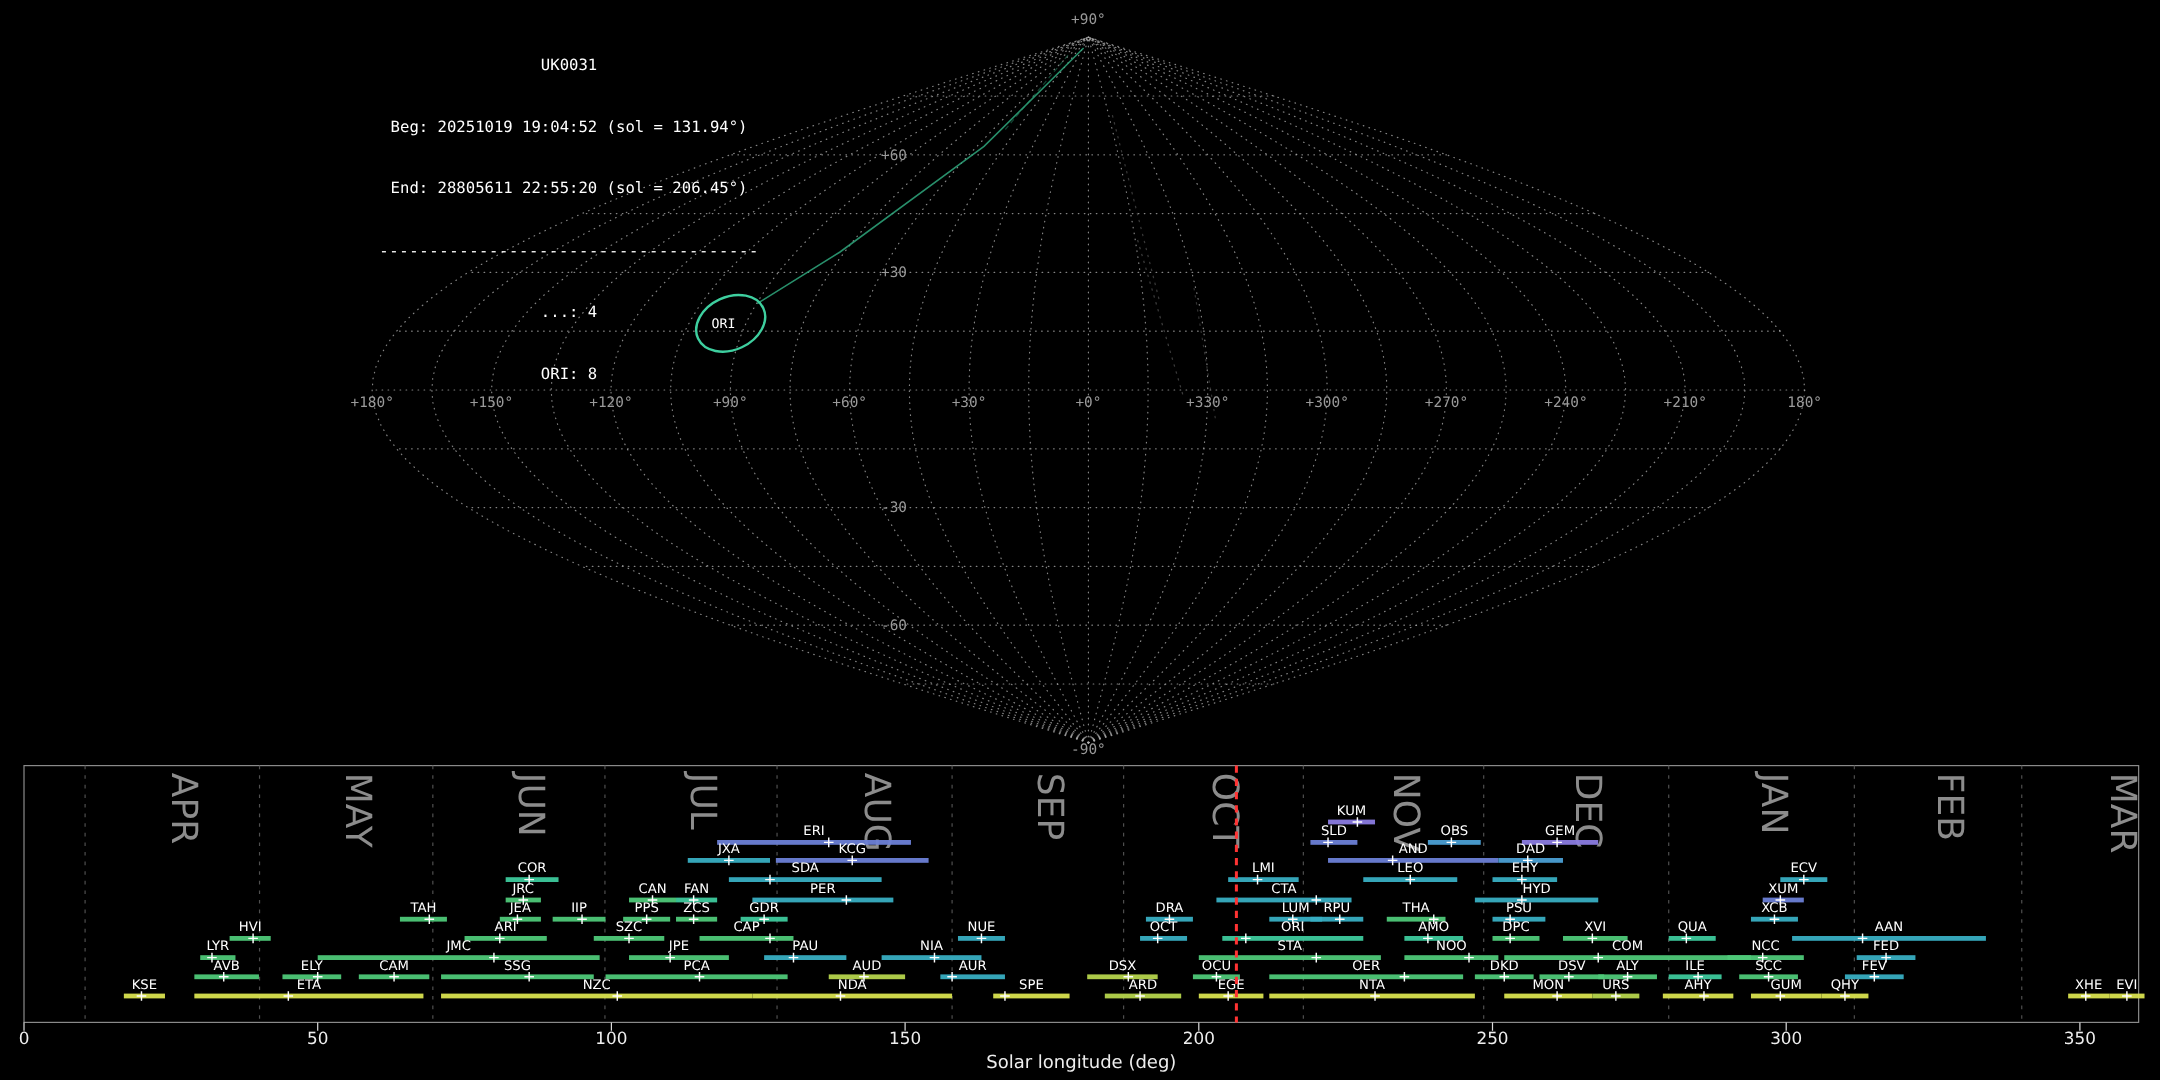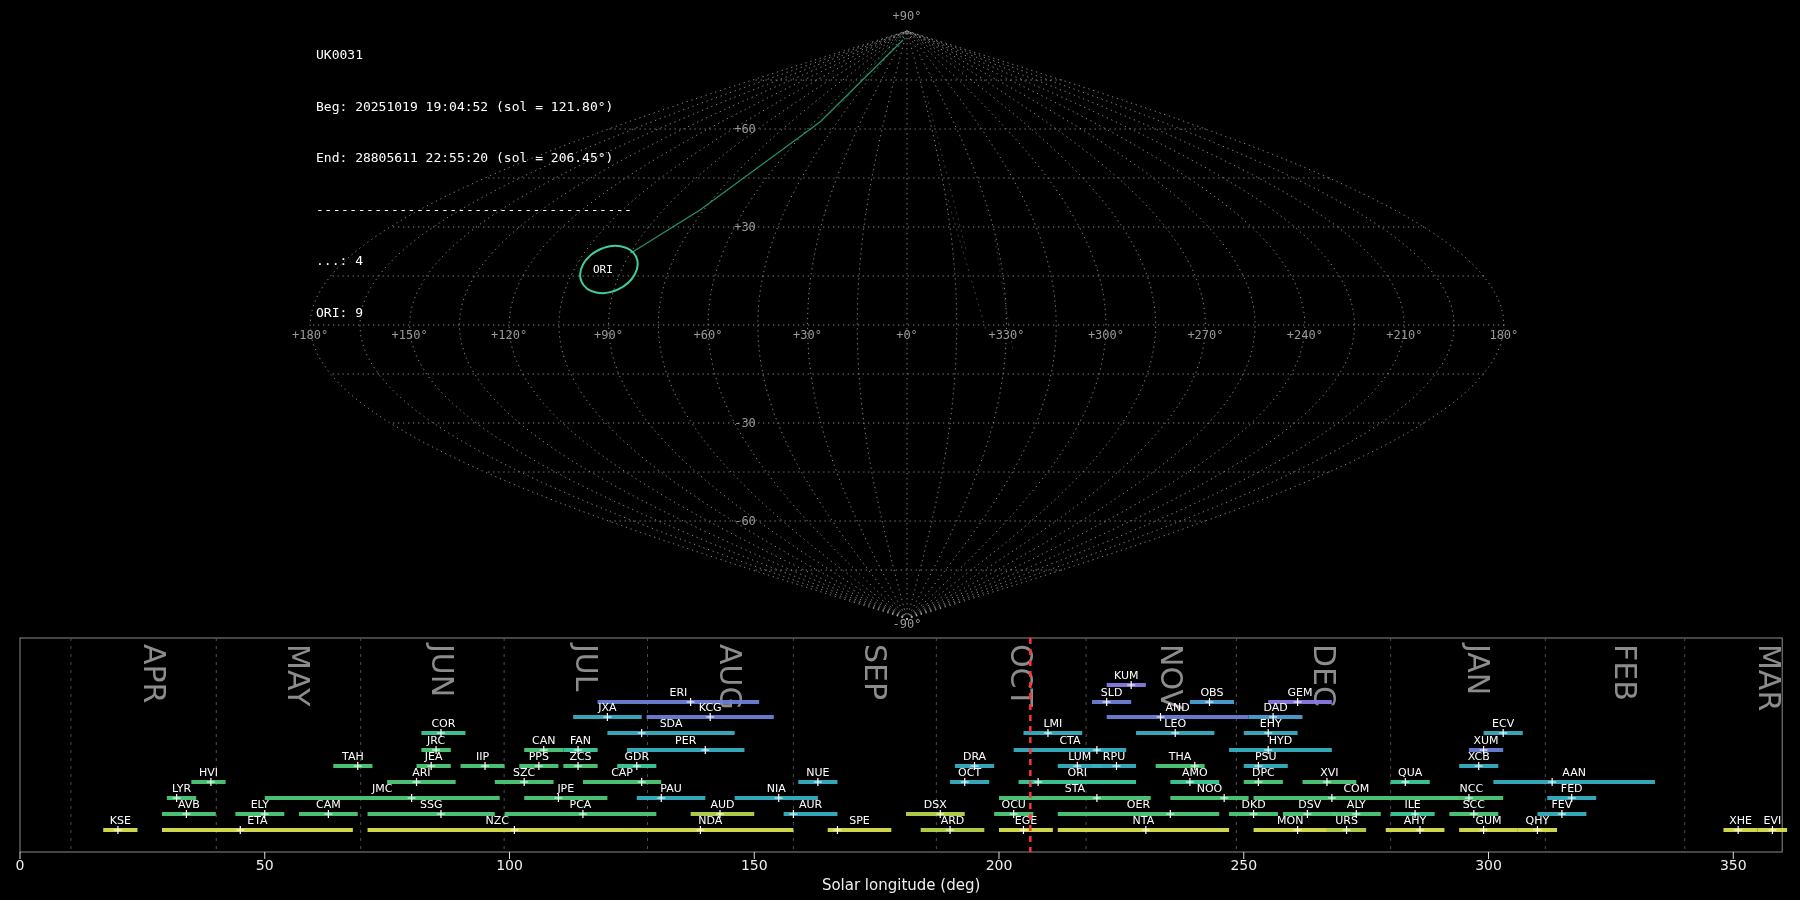--- a/index.html
+++ b/index.html
@@ -2,21 +2,21 @@
 <html><head>
 <meta charset="utf-8">
 <style>
   html,body{margin:0;padding:0;background:#000;}
   .stage{position:relative;width:1800px;height:900px;background:#000;overflow:hidden;
          font-family:"DejaVu Sans",sans-serif;}
   svg{position:absolute;left:0;display:block;}
   #skymap{top:0;}
   #timeline{top:630px;}
   .info{position:absolute;left:316px;top:12px;color:#fff;
-        font:13px "DejaVu Sans Mono",monospace;line-height:1.32;white-space:pre;z-index:5;}
+        font:13px "DejaVu Sans Mono",monospace;line-height:1.32;white-space:pre;z-index:5;text-align:center;}
   .info .divider{letter-spacing:0.5px;}
 </style>
 </head>
 <body>
 
 <div class="stage">
 
   <svg id="skymap" width="1800" height="630" viewBox="0 0 1800 630">
       <path d="M 1061.5 570.0 L 1058.1 570.0 L 1054.6 570.0 L 1051.2 570.0 L 1047.8 570.0 L 1044.3 570.0 L 1040.9 570.0 L 1037.5 570.0 L 1034.0 570.0 L 1030.6 570.0 L 1027.2 570.0 L 1023.7 570.0 L 1020.3 570.0 L 1016.9 570.0 L 1013.4 570.0 L 1010.0 570.0 L 1006.6 570.0 L 1003.1 570.0 L 999.7 570.0 L 996.3 570.0 L 992.8 570.0 L 989.4 570.0 L 986.0 570.0 L 982.5 570.0 L 979.1 570.0 L 975.7 570.0 L 972.2 570.0 L 968.8 570.0 L 965.4 570.0 L 961.9 570.0 L 958.5 570.0 L 955.1 570.0 L 951.6 570.0 L 948.2 570.0 L 944.8 570.0 L 941.3 570.0 L 937.9 570.0 L 934.5 570.0 L 931.0 570.0 L 927.6 570.0 L 924.2 570.0 L 920.7 570.0 L 917.3 570.0 L 913.9 570.0 L 910.4 570.0 L 907.0 570.0 L 903.6 570.0 L 900.1 570.0 L 896.7 570.0 L 893.3 570.0 L 889.8 570.0 L 886.4 570.0 L 883.0 570.0 L 879.5 570.0 L 876.1 570.0 L 872.7 570.0 L 869.2 570.0 L 865.8 570.0 L 862.4 570.0 L 858.9 570.0 L 855.5 570.0 L 852.1 570.0 L 848.6 570.0 L 845.2 570.0 L 841.8 570.0 L 838.3 570.0 L 834.9 570.0 L 831.5 570.0 L 828.0 570.0 L 824.6 570.0 L 821.2 570.0 L 817.7 570.0 L 814.3 570.0 L 810.9 570.0 L 807.4 570.0 L 804.0 570.0 L 800.6 570.0 L 797.1 570.0 L 793.7 570.0 L 790.3 570.0 L 786.8 570.0 L 783.4 570.0 L 780.0 570.0 L 776.5 570.0 L 773.1 570.0 L 769.7 570.0 L 766.2 570.0 L 762.8 570.0 L 759.4 570.0 L 755.9 570.0 L 752.5 570.0" fill="none" stroke="#b0b0b0" stroke-width="1" stroke-dasharray="0.5 4.5" stroke-linecap="round" opacity="0.75"></path>
       <path d="M 1205.4 521.0 L 1198.8 521.0 L 1192.2 521.0 L 1185.5 521.0 L 1178.9 521.0 L 1172.3 521.0 L 1165.6 521.0 L 1159.0 521.0 L 1152.4 521.0 L 1145.8 521.0 L 1139.1 521.0 L 1132.5 521.0 L 1125.9 521.0 L 1119.2 521.0 L 1112.6 521.0 L 1106.0 521.0 L 1099.3 521.0 L 1092.7 521.0 L 1086.1 521.0 L 1079.4 521.0 L 1072.8 521.0 L 1066.2 521.0 L 1059.5 521.0 L 1052.9 521.0 L 1046.3 521.0 L 1039.6 521.0 L 1033.0 521.0 L 1026.4 521.0 L 1019.7 521.0 L 1013.1 521.0 L 1006.5 521.0 L 999.8 521.0 L 993.2 521.0 L 986.6 521.0 L 980.0 521.0 L 973.3 521.0 L 966.7 521.0 L 960.1 521.0 L 953.4 521.0 L 946.8 521.0 L 940.2 521.0 L 933.5 521.0 L 926.9 521.0 L 920.3 521.0 L 913.6 521.0 L 907.0 521.0 L 900.4 521.0 L 893.7 521.0 L 887.1 521.0 L 880.5 521.0 L 873.8 521.0 L 867.2 521.0 L 860.6 521.0 L 853.9 521.0 L 847.3 521.0 L 840.7 521.0 L 834.0 521.0 L 827.4 521.0 L 820.8 521.0 L 814.2 521.0 L 807.5 521.0 L 800.9 521.0 L 794.3 521.0 L 787.6 521.0 L 781.0 521.0 L 774.4 521.0 L 767.7 521.0 L 761.1 521.0 L 754.5 521.0 L 747.8 521.0 L 741.2 521.0 L 734.6 521.0 L 727.9 521.0 L 721.3 521.0 L 714.7 521.0 L 708.0 521.0 L 701.4 521.0 L 694.8 521.0 L 688.1 521.0 L 681.5 521.0 L 674.9 521.0 L 668.2 521.0 L 661.6 521.0 L 655.0 521.0 L 648.4 521.0 L 641.7 521.0 L 635.1 521.0 L 628.5 521.0 L 621.8 521.0 L 615.2 521.0 L 608.6 521.0" fill="none" stroke="#b0b0b0" stroke-width="1" stroke-dasharray="0.5 4.5" stroke-linecap="round" opacity="0.75"></path>
@@ -77,25 +77,25 @@
       <path d="M 890.0 46.0 L 836.0 110.0" fill="none" stroke="#2fa87e" stroke-width="1" opacity="0.4" stroke-dasharray="4 3"></path>
       <path d="M 948.0 200.0 L 986.0 330.0" fill="none" stroke="#6f6f6f" stroke-width="1" opacity="0.55" stroke-dasharray="2 4"></path>
       <path d="M 927.0 96.0 L 966.0 250.0" fill="none" stroke="#6f6f6f" stroke-width="1" opacity="0.5" stroke-dasharray="2 4"></path>
       <path d="M 995.0 240.0 L 1013.0 350.0" fill="none" stroke="#6f6f6f" stroke-width="1" opacity="0.45" stroke-dasharray="2 4"></path>
       <ellipse cx="608.915982347298" cy="269.461" rx="30" ry="22" fill="none" stroke="#3ecf9f" stroke-width="2" transform="rotate(-25 608.915982347298 269.461)"></ellipse>
       <text x="602.915982347298" y="273.461" fill="#fff" font-size="11" font-family="&quot;DejaVu Sans Mono&quot;, monospace" text-anchor="middle">ORI</text>
     </svg>
 
   <div class="info">
     <div>UK0031</div>
-    <div>Beg: 20251019 19:04:52 (sol = 121.80°)</div>
+    <div>Beg: 20251019 19:04:52 (sol = 131.94°)</div>
     <div>End: 28805611 22:55:20 (sol = 206.45°)</div>
     <div class="divider">--------------------------------------</div>
     <div>...: 4</div>
-    <div>ORI: 9</div>
+    <div>ORI: 8</div>
   </div>
 
   <svg id="timeline" width="1800" height="270" viewBox="0 0 1800 270">
       <rect x="20" y="8" width="1762.1999999999998" height="214" fill="none" stroke="#8a8a8a" stroke-width="1"></rect>
       <line x1="70.90799999999999" y1="8" x2="70.90799999999999" y2="222" stroke="#4f4f4f" stroke-dasharray="3 5"></line>
       <line x1="216.2895" y1="8" x2="216.2895" y2="222" stroke="#4f4f4f" stroke-dasharray="3 5"></line>
       <line x1="360.69199999999995" y1="8" x2="360.69199999999995" y2="222" stroke="#4f4f4f" stroke-dasharray="3 5"></line>
       <line x1="504.1155" y1="8" x2="504.1155" y2="222" stroke="#4f4f4f" stroke-dasharray="3 5"></line>
       <line x1="647.5389999999999" y1="8" x2="647.5389999999999" y2="222" stroke="#4f4f4f" stroke-dasharray="3 5"></line>
       <line x1="793.41" y1="8" x2="793.41" y2="222" stroke="#4f4f4f" stroke-dasharray="3 5"></line>

